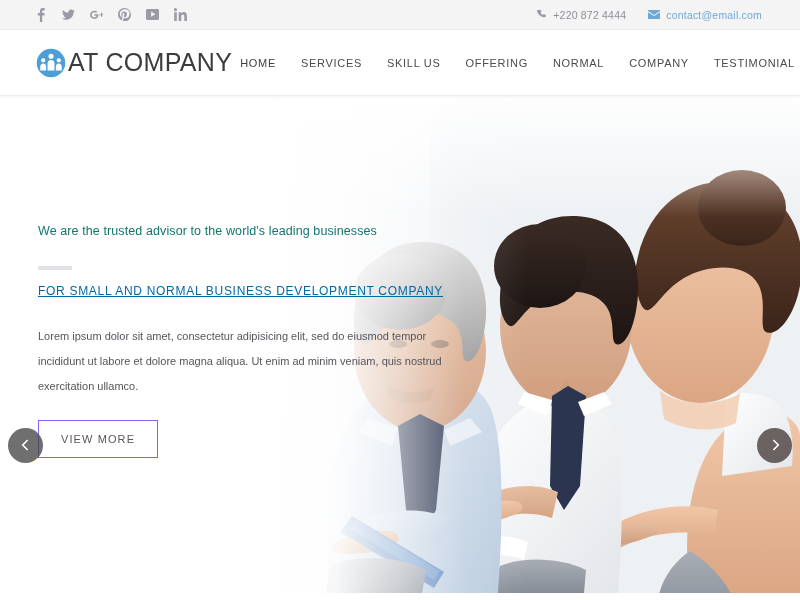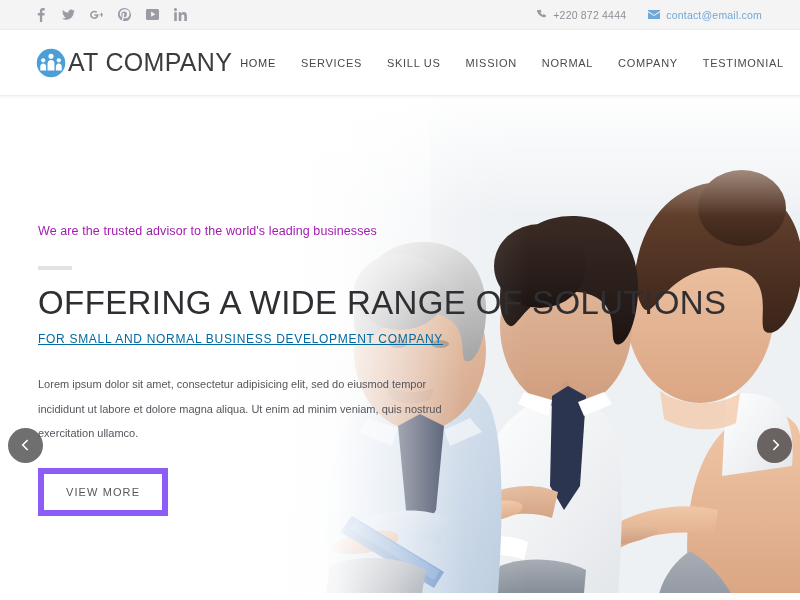--- a/index.html
+++ b/index.html
@@ -105,21 +105,21 @@
 
   .hero-content {
     position: absolute;
     left: 38px;
     top: 128px;
     width: 560px;
     z-index: 3;
   }
   .tagline {
     font-size: 12.5px;
-    color: #a21caf;
+    color: #0f766e;
     letter-spacing: .1px;
     margin-bottom: 28px;
   }
   .rule {
     width: 34px; height: 4px;
     background: #e2e2e6;
     margin-bottom: 14px;
   }
   .headline {
     font-size: 33px;
@@ -141,21 +141,21 @@
     margin-top: 26px;
     width: 415px;
     font-size: 11px;
     line-height: 2.25;
     color: #55555d;
   }
   .view-more {
     margin-top: 22px;
     display: inline-block;
     padding: 12px 22px;
-    border: 6px solid #8b5cf6;
+    border: 1px solid #8b5cf6;
     background: transparent;
     color: #56565d;
     font-size: 11px;
     letter-spacing: 1.1px;
     font-family: "Liberation Sans", sans-serif;
     cursor: pointer;
   }
 
   
   .arrow {
@@ -241,21 +241,21 @@
         <path d="M30.4 20.5c-2.6 0-3.9 1.8-3.9 4.4V30h7.8v-5.1c0-2.6-1.3-4.4-3.9-4.4z" fill="#fff"></path>
       </svg>
     </span>
     <span class="brand-name">AT COMPANY</span>
   </div>
 
   <div class="nav">
     <a class="nav-item active">HOME</a>
     <a class="nav-item">SERVICES</a>
     <a class="nav-item">SKILL US</a>
-    <a class="nav-item">MISSION</a>
+    <a class="nav-item">OFFERING</a>
     <a class="nav-item">NORMAL</a>
     <a class="nav-item">COMPANY</a>
     <a class="nav-item">TESTIMONIAL</a>
     <a class="nav-item">ABOUT US</a>
     <a class="nav-item">CONTACT</a>
 
   </div>
 </div>
 
 <div class="hero">
@@ -349,21 +349,20 @@
       <path d="M330 470c26-12 70-10 96 4l-4 23h-96z" fill="url(#trouser)"></path>
     </svg>
   </div>
 
   <div class="hero-fade"></div>
   <div class="hero-top-fade"></div>
 
   <div class="hero-content">
     <div class="tagline">We are the trusted advisor to the world's leading businesses</div>
     <div class="rule"></div>
-    <h1 class="headline">OFFERING A WIDE RANGE OF SOLUTIONS</h1>
     <h2 class="subheadline">FOR SMALL AND NORMAL BUSINESS DEVELOPMENT COMPANY</h2>
     <p class="hero-para">Lorem ipsum dolor sit amet, consectetur adipisicing elit, sed do eiusmod tempor incididunt ut labore et dolore magna aliqua. Ut enim ad minim veniam, quis nostrud exercitation ullamco.</p>
     <button class="view-more">VIEW MORE</button>
   </div>
 
   <div class="arrow prev">
     <span>
       <svg width="14" height="14" viewBox="0 0 14 14">
           <path d="M9.2 1.6 8.1.5 2.6 6l5.5 5.5 1.1-1.1L4.8 6z" fill="#ffffff"></path>
         </svg>

